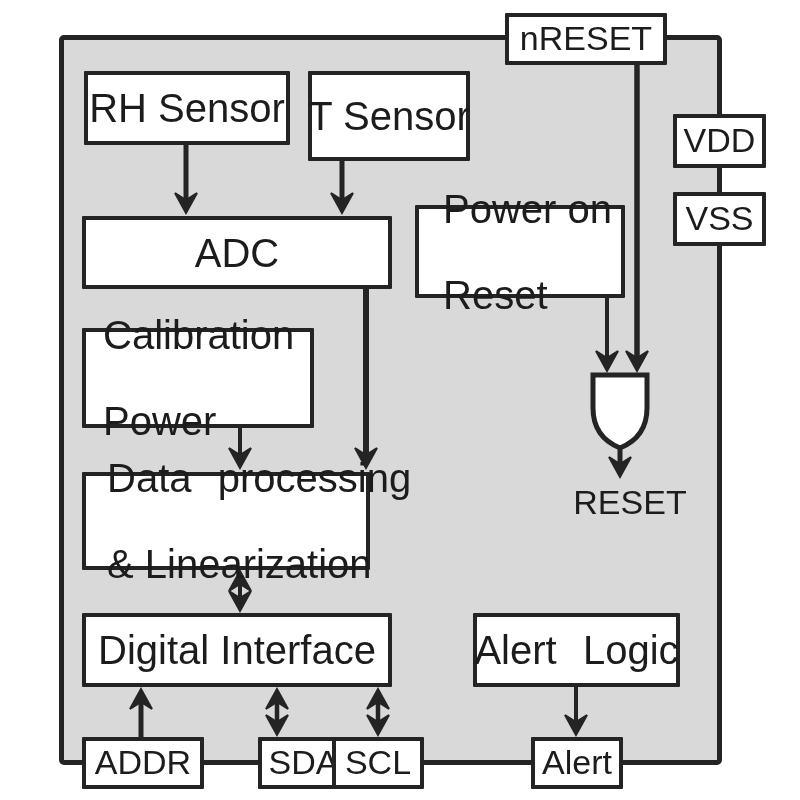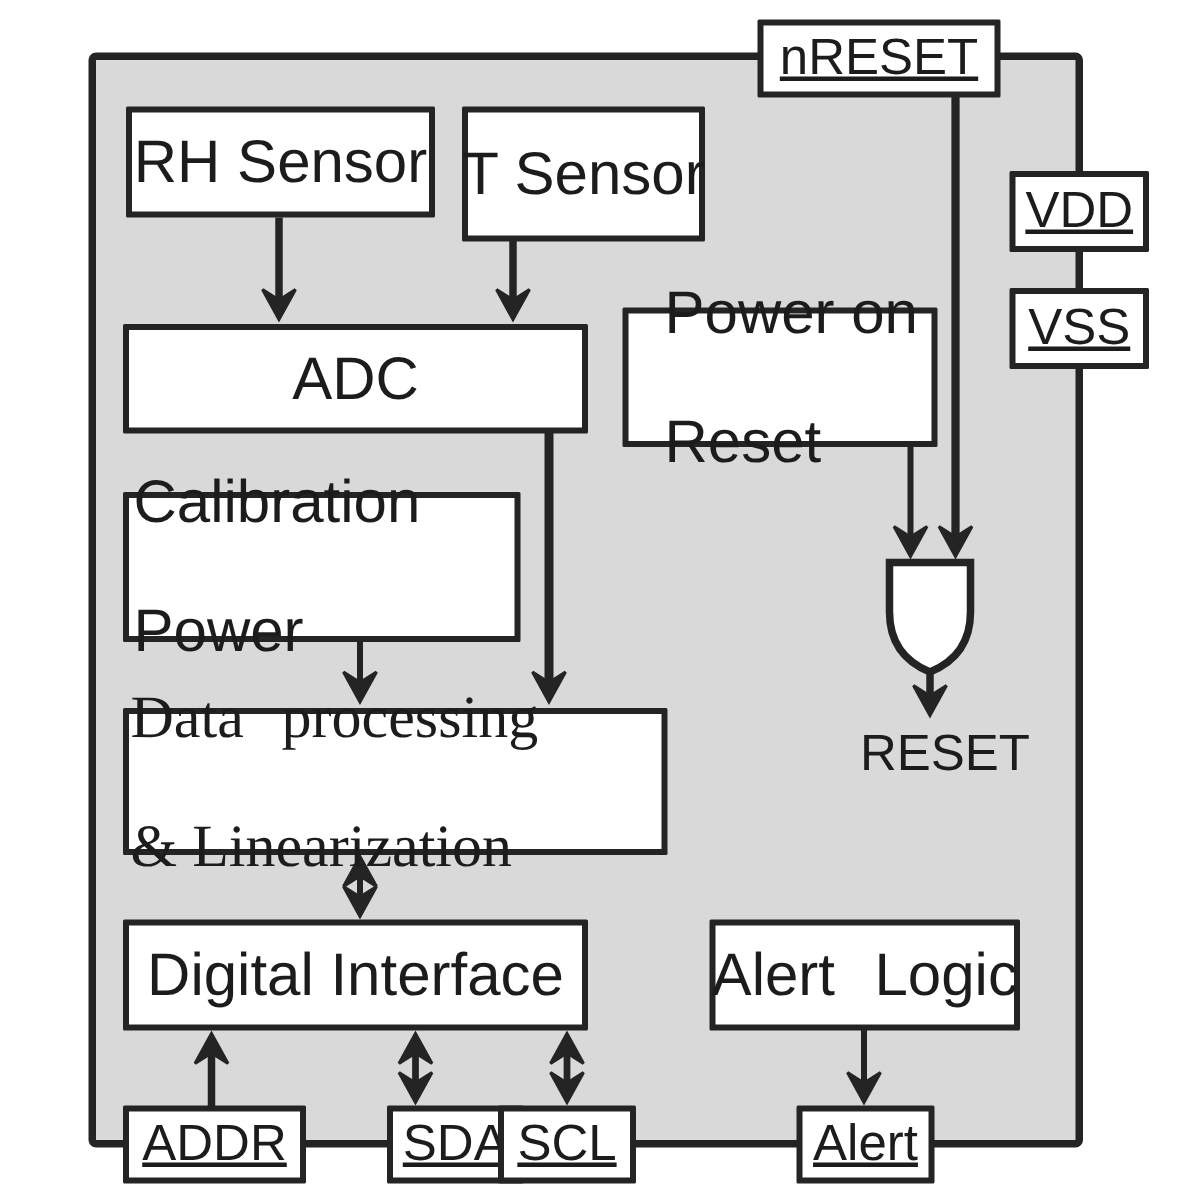--- a/index.html
+++ b/index.html
@@ -41,35 +41,35 @@
     white-space: nowrap;
   }
   .box.multiline {
     flex-direction: column;
     align-items: flex-start;
     justify-content: center;
     text-align: left;
     line-height: 46px;
     gap: 40px;
   }
-  .box.pin { font-size: 34px; text-decoration: underline; }
+  .box.pin { font-size: 34px; }
   .wide-space { word-spacing: 0.38em; }
   .annotation {
     position: absolute;
     font-size: 34px;
     text-align: center;
     white-space: nowrap;
   }
   
   #b-rh       { left: 84px;  top: 71px;  width: 206px; height: 74px; }
   #b-t        { left: 308px; top: 71px;  width: 162px; height: 90px; }
   #b-adc      { left: 82px;  top: 216px; width: 310px; height: 73px; }
   #b-por      { left: 415px; top: 205px; width: 210px; height: 93px; padding-left: 24px; }
-  #b-cal      { left: 82px;  top: 328px; width: 265px; height: 100px; padding-left: 3px; }
-  #b-dp       { left: 82px;  top: 472px; width: 363px; height: 98px; padding-left: 1px; font-family: Liberation Serif, serif; }
+  #b-cal      { left: 82px;  top: 328px; width: 232px; height: 100px; padding-left: 17px; }
+  #b-dp       { left: 82px;  top: 472px; width: 288px; height: 98px; padding-left: 21px; }
   #b-di       { left: 82px;  top: 613px; width: 310px; height: 74px; }
   #b-al       { left: 473px; top: 613px; width: 207px; height: 74px; }
   
   #p-nreset   { left: 505px; top: 13px;  width: 162px; height: 52px; }
   #p-vdd      { left: 673px; top: 114px; width: 93px;  height: 54px; text-align: right; }
   #p-vss      { left: 673px; top: 192px; width: 93px;  height: 54px; }
   #p-addr     { left: 82px;  top: 737px; width: 122px; height: 52px; }
   #p-sda      { left: 232px; top: 737px; width: 91px;  height: 52px; margin-left: 26px; }
   #p-scl      { left: 332px; top: 737px; width: 92px;  height: 52px; }
   #p-alert    { left: 531px; top: 737px; width: 92px;  height: 52px; }

